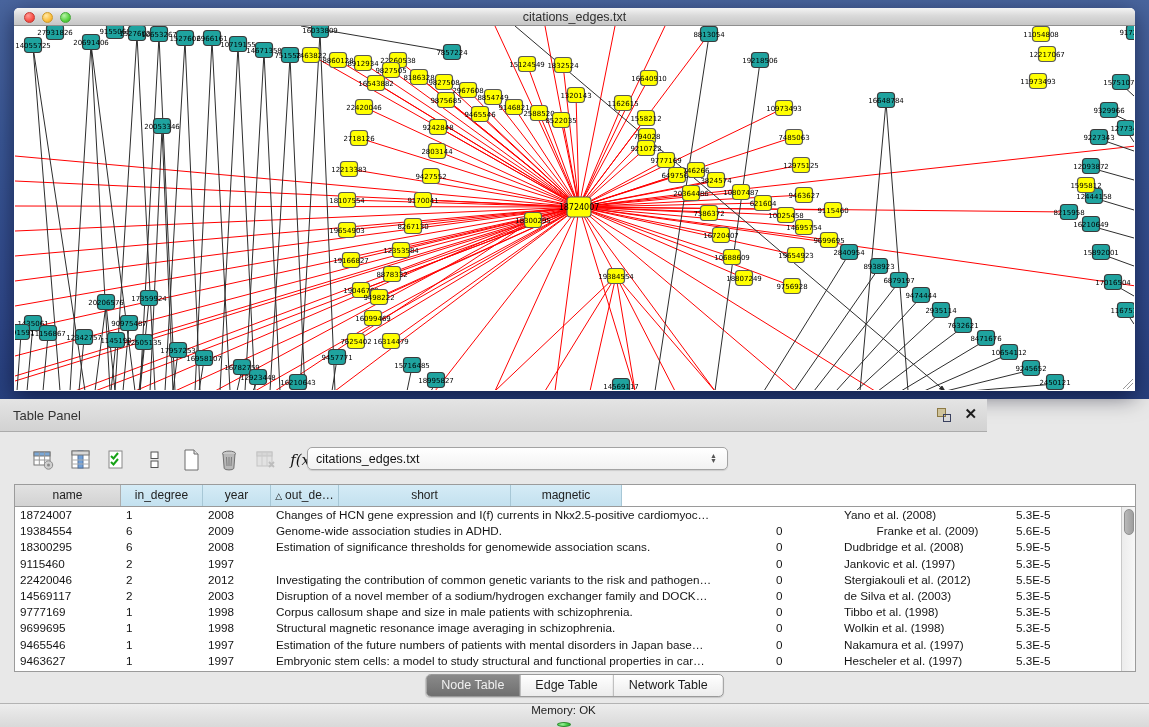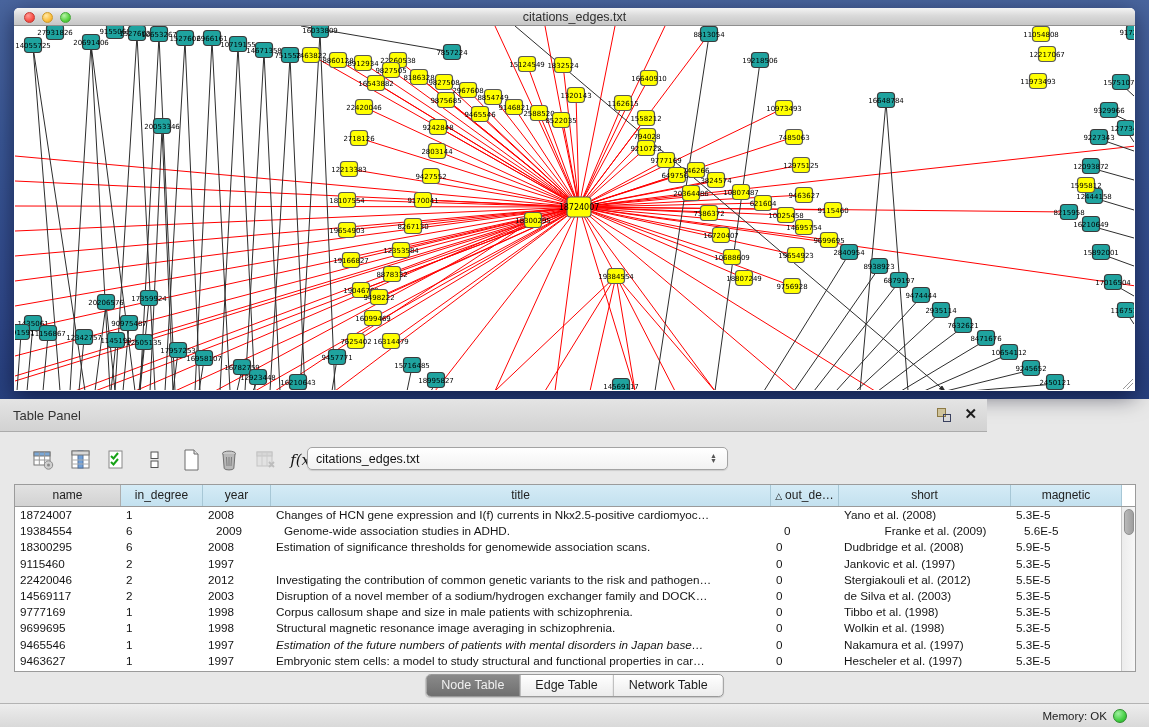--- a/index.html
+++ b/index.html
@@ -80,21 +80,21 @@
   .seg-tabs { position:absolute; left:50%; top:242px; transform:translateX(-50%);
     display:flex; border:1px solid #9a9a9a; border-radius:5px; overflow:hidden;
     background:linear-gradient(180deg,#ffffff,#ececec); box-shadow:0 1px 1px rgba(0,0,0,0.15); }
   .seg { padding:3px 15px 4px 15px; font-size:12.5px; color:#1d1d1d; border-right:1px solid #b5b5b5; }
   .seg:last-child { border-right:none; }
   .seg.active { background:linear-gradient(180deg,#8a8a8a,#6f6f6f); color:#f0f0f0; }
 
   
   .status-bar { position:absolute; left:0; bottom:0; width:1149px; height:24px;
     background:linear-gradient(180deg,#EDEDED,#D9D9D9); border-top:1px solid #B3B3B3;
-    display:flex; align-items:center; justify-content:flex-end; padding-right:22px; gap:6px; }
+    display:flex; align-items:center; justify-content:flex-end; padding-right:22px; gap:6px;flex-direction:column; }
   .status-label { font-size:11.5px; color:#222; }
   .mem-dot { width:14px; height:14px; border-radius:50%;
     background:radial-gradient(circle at 35% 30%,#9ff09f,#43cf43 60%,#2ba32b); border:1px solid #2e8b2e; }
 </style>
 </head>
 <body>
 
 <div id="stage">
 
   <div class="desktop"></div>
@@ -875,39 +875,38 @@
     <div class="table-chooser">
       <span class="value">citations_edges.txt</span>
       <span class="stepper">▲<br>▼</span>
     </div>
 
     <div class="table-wrap">
       <div class="thead" id="thead">
           <div class="th name-col" style="width: 106px;">name</div>
           <div class="th" style="width: 82px;">in_degree</div>
           <div class="th" style="width: 68px;">year</div>
-          <div class="th" style="width: 500px;">title</div>
           <div class="th" style="width: 68px;"><span class="sort-tri">△</span>out_de…</div>
           <div class="th" style="width: 172px;">short</div>
           <div class="th" style="width: 111px;">magnetic</div>
         </div>
       <div class="tbody" id="tbody">
           <div class="tr">
             <div class="td" style="width: 106px;">18724007</div>
             <div class="td" style="width: 82px;">1</div>
             <div class="td" style="width: 68px;">2008</div>
             <div class="td" style="width: 500px;">Changes of HCN gene expression and I(f) currents in Nkx2.5-positive cardiomyoc…</div>
             <div class="td" style="width: 68px; margin-top: 32px;">49</div>
             <div class="td" style="width: 172px;">Yano et al. (2008)</div>
             <div class="td" style="width: 111px;">5.3E-5</div>
           </div>
           <div class="tr">
             <div class="td" style="width: 106px;">19384554</div>
             <div class="td" style="width: 82px;">6</div>
-            <div class="td" style="width: 68px; margin-left: 8px;">2009</div>
+            <div class="td" style="width: 68px;">2009</div>
             <div class="td" style="width: 500px;">Genome-wide association studies in ADHD.</div>
             <div class="td" style="width: 68px;">0</div>
             <div class="td" style="width: 172px; text-align: center;">Franke et al. (2009)</div>
             <div class="td" style="width: 111px;">5.6E-5</div>
           </div>
           <div class="tr">
             <div class="td" style="width: 106px;">18300295</div>
             <div class="td" style="width: 82px;">6</div>
             <div class="td" style="width: 68px;">2008</div>
             <div class="td" style="width: 500px;">Estimation of significance thresholds for genomewide association scans.</div>
@@ -957,21 +956,21 @@
             <div class="td" style="width: 68px;">1998</div>
             <div class="td" style="width: 500px;">Structural magnetic resonance image averaging in schizophrenia.</div>
             <div class="td" style="width: 68px;">0</div>
             <div class="td" style="width: 172px;">Wolkin et al. (1998)</div>
             <div class="td" style="width: 111px;">5.3E-5</div>
           </div>
           <div class="tr">
             <div class="td" style="width: 106px;">9465546</div>
             <div class="td" style="width: 82px;">1</div>
             <div class="td" style="width: 68px;">1997</div>
-            <div class="td" style="width: 500px; font-style: italic;">Estimation of the future numbers of patients with mental disorders in Japan base…</div>
+            <div class="td" style="width: 500px;">Estimation of the future numbers of patients with mental disorders in Japan base…</div>
             <div class="td" style="width: 68px;">0</div>
             <div class="td" style="width: 172px;">Nakamura et al. (1997)</div>
             <div class="td" style="width: 111px;">5.3E-5</div>
           </div>
           <div class="tr">
             <div class="td" style="width: 106px;">9463627</div>
             <div class="td" style="width: 82px;">1</div>
             <div class="td" style="width: 68px;">1997</div>
             <div class="td" style="width: 500px;">Embryonic stem cells: a model to study structural and functional properties in car…</div>
             <div class="td" style="width: 68px;">0</div>

